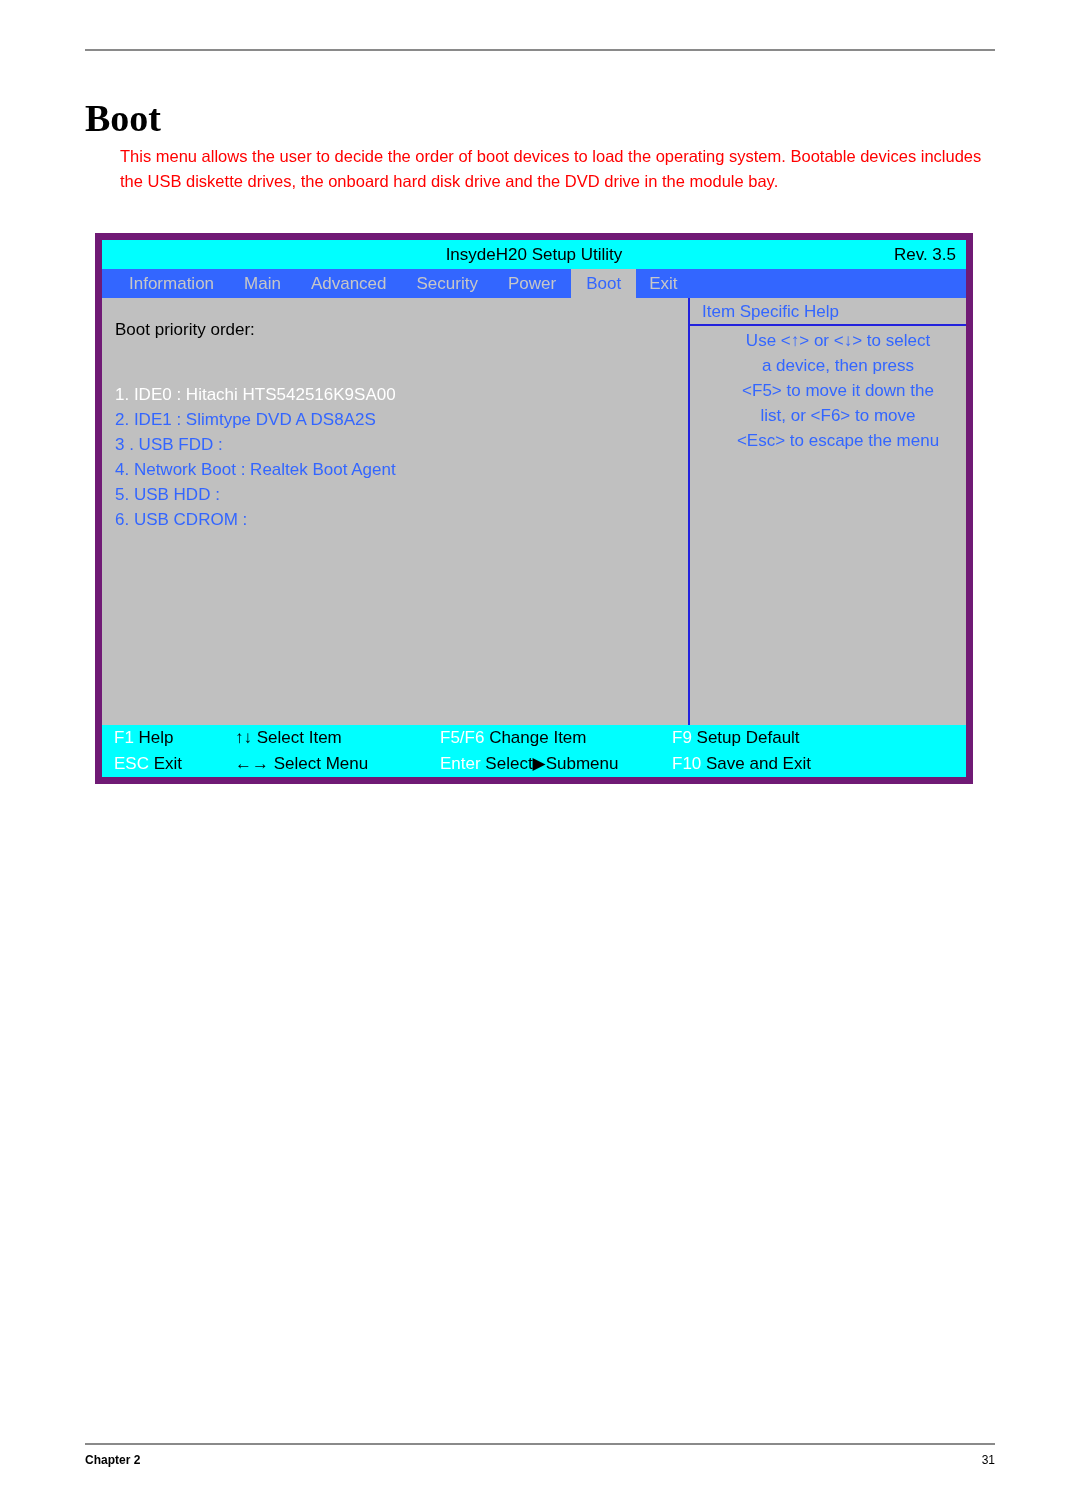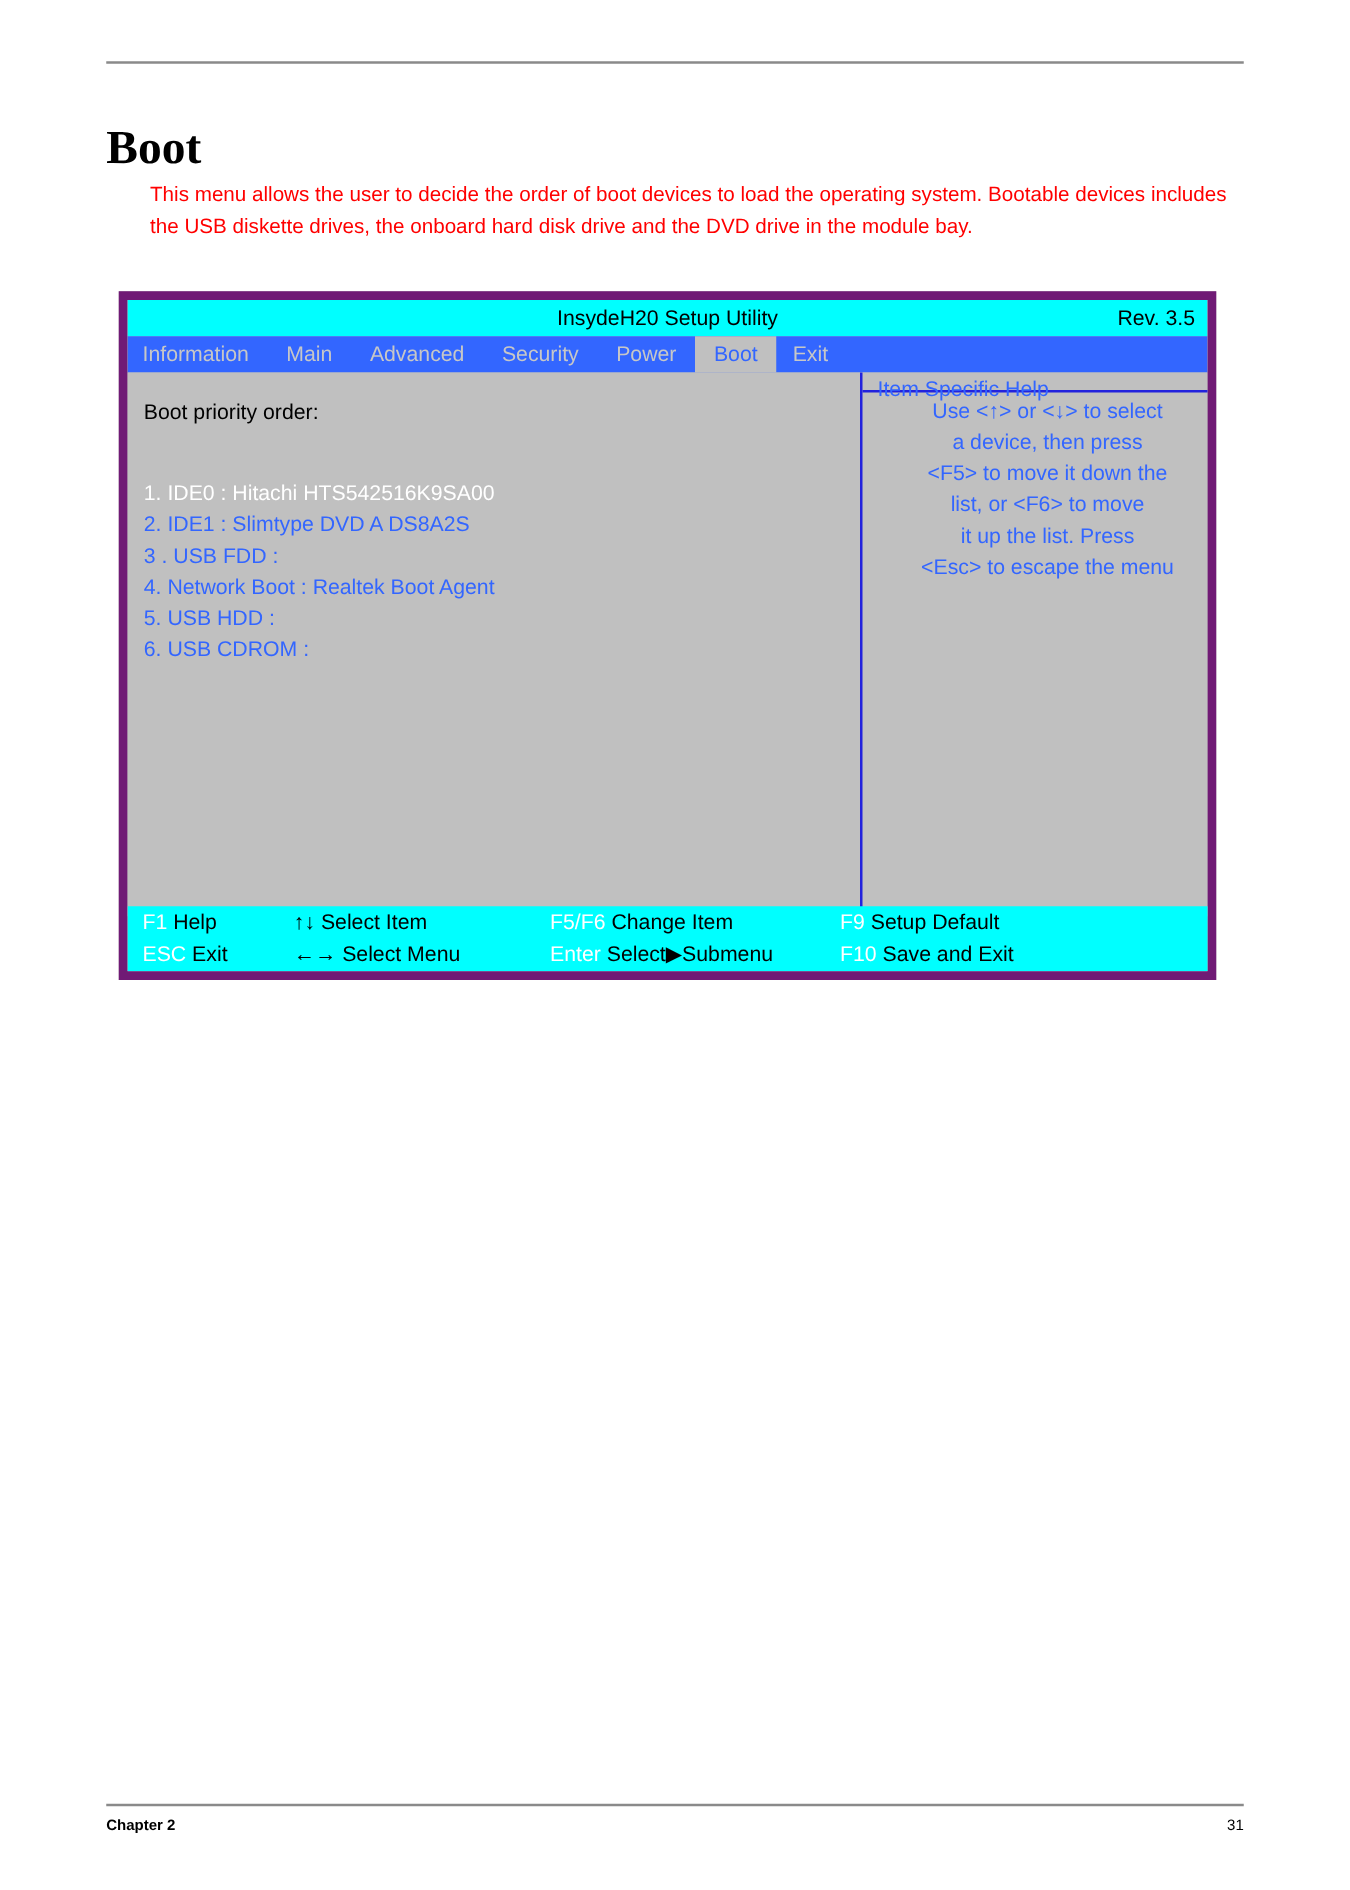--- a/index.html
+++ b/index.html
@@ -102,21 +102,21 @@
     display: flex;
     align-items: stretch;
   }
   .menu-tab {
     display: flex;
     align-items: center;
     padding: 0 15px;
     color: #c7c7c7;
     white-space: nowrap;
   }
-  .menu-tab.first { padding-left: 12px; }
+  .menu-tab.first { padding-left: 27px; }
   .menu-tab.active {
     background: #c0c0c0;
     color: #3366ff;
   }
   .menu-tab.exit {
     flex: 1 1 auto;
     padding-left: 13px;
   }
 
   
@@ -166,21 +166,21 @@
 
   .right-pane {
     position: absolute;
     left: 588px;
     top: 0;
     width: 284px;
     height: 435px;
   }
   .help-title {
     position: relative;
-    height: 16px;
+    height: 28px;
     line-height: 27px;
     padding-left: 12px;
     color: #3366ff;
     border-bottom: 2px solid #2222dd;
     box-sizing: border-box;
   }
   .help-body {
     padding-left: 12px;
     padding-top: 2px;
   }
@@ -262,21 +262,20 @@
 
     <div class="divider-v"></div>
 
     <div class="right-pane">
       <div class="help-title">Item Specific Help</div>
       <div class="help-body">
         <div class="help-line">Use &lt;↑&gt; or &lt;↓&gt; to select</div>
         <div class="help-line">a device, then press</div>
         <div class="help-line">&lt;F5&gt; to move it down the</div>
         <div class="help-line">list, or &lt;F6&gt; to move</div>
-        <div class="help-line">it up the list. Press</div>
         <div class="help-line">&lt;Esc&gt; to escape the menu</div>
       </div>
     </div>
 
   </div>
 
   <div class="bios-keybar">
     <div class="keyrow">
       <div class="keycell c1"><span class="keycap">F1</span><span> Help</span></div>
       <div class="keycell c2"><span>↑↓</span><span> Select Item</span></div>

